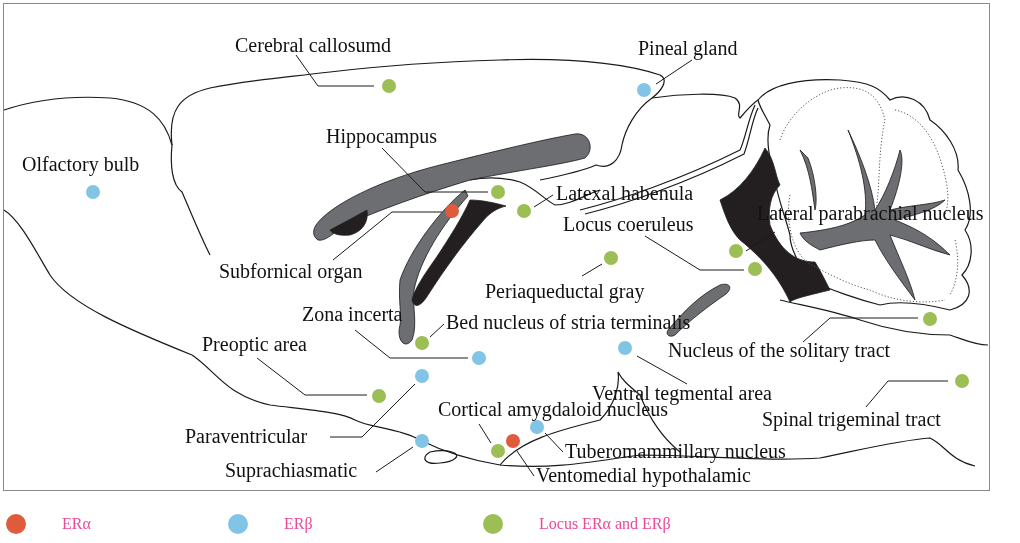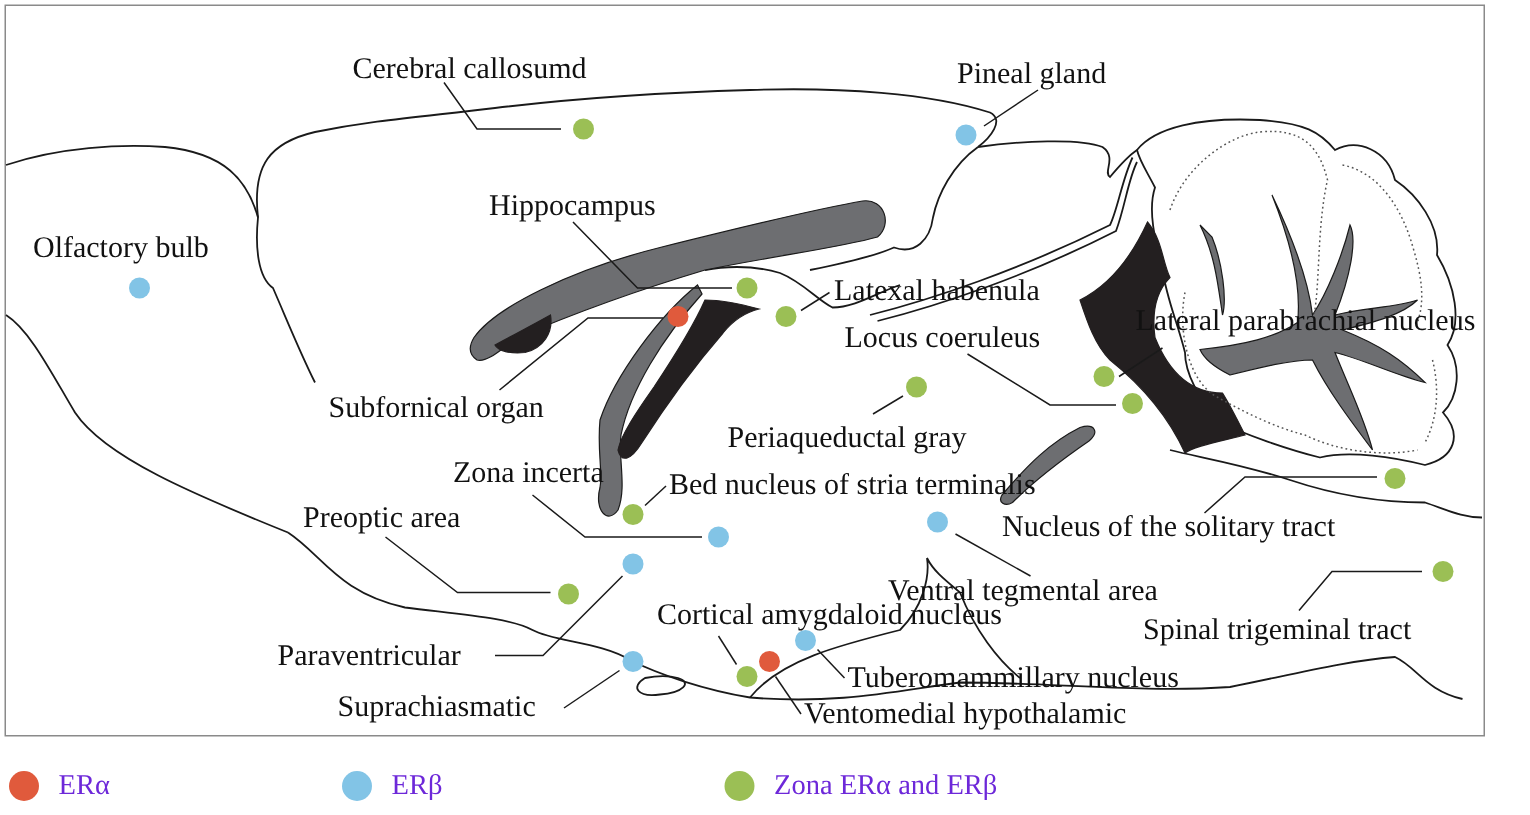--- a/index.html
+++ b/index.html
@@ -10,21 +10,21 @@
   svg#diagram { position: absolute; left: 0; top: 0; width: 1020px; height: 543px; }
   .outline { fill: none; stroke: #1a1a1a; stroke-width: 1.2; }
   .outline-fill { fill: #ffffff; stroke: #1a1a1a; stroke-width: 1.2; }
   .grey { fill: #6d6e71; stroke: #1a1a1a; stroke-width: 0.8; }
   .black { fill: #231f20; stroke: #231f20; stroke-width: 0.8; }
   .dotted { fill: none; stroke: #555; stroke-width: 1; stroke-dasharray: 1.2 2; }
   .leader { fill: none; stroke: #1a1a1a; stroke-width: 1; }
   .lbl { font-family: "Liberation Serif", "DejaVu Serif", serif; font-size: 20px; fill: #111; }
   .legend { position: absolute; top: 511px; height: 26px; display: flex; align-items: center; }
   .legend .dot { width: 20px; height: 20px; border-radius: 50%; display: inline-block; }
-  .legend .txt { font-family: "Liberation Serif", "DejaVu Serif", serif; font-size: 19px; color: #6d28d9; margin-left: 13px; }
+  .legend .txt { font-family: "Liberation Serif", "DejaVu Serif", serif; font-size: 16px; color: #ec4899; margin-left: 36px; }
 </style>
 </head>
 <body>
 
 <div id="frame"></div>
 
 <svg id="diagram" viewBox="0 0 1020 543">
 
   <g>
 
@@ -138,14 +138,14 @@
 <div class="legend" style="left:6px;">
   <span class="dot" style="background: rgb(224, 90, 60);"></span>
   <span class="txt">ERα</span>
 </div>
 <div class="legend" style="left:228px;">
   <span class="dot" style="background: rgb(130, 196, 230);"></span>
   <span class="txt">ERβ</span>
 </div>
 <div class="legend" style="left:483px;">
   <span class="dot" style="background: rgb(155, 191, 85);"></span>
-  <span class="txt">Zona ERα and ERβ</span>
+  <span class="txt">Locus ERα and ERβ</span>
 </div>
 
 </body></html>

